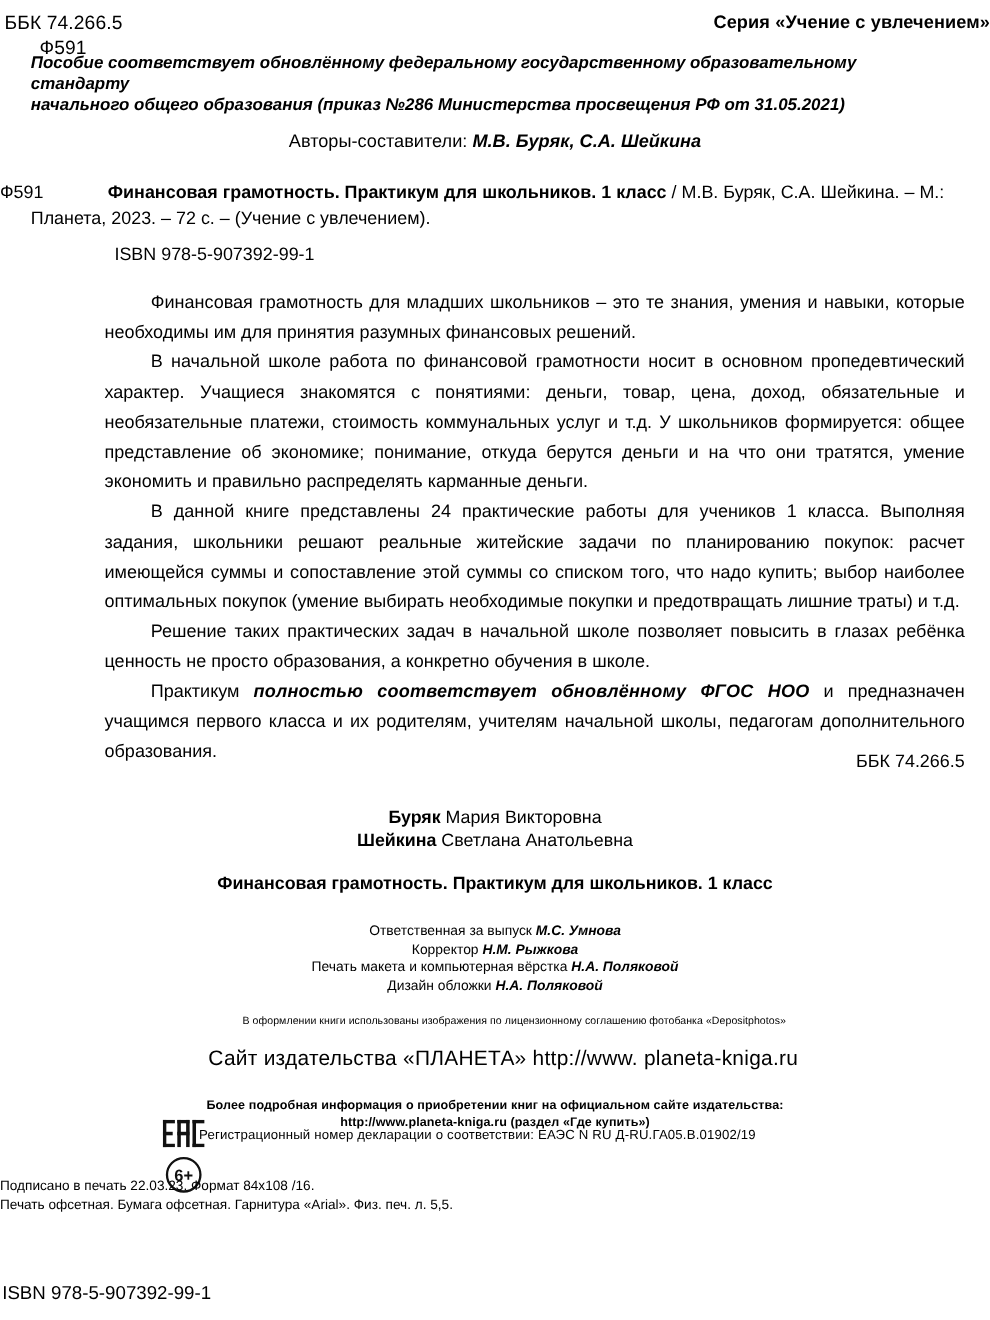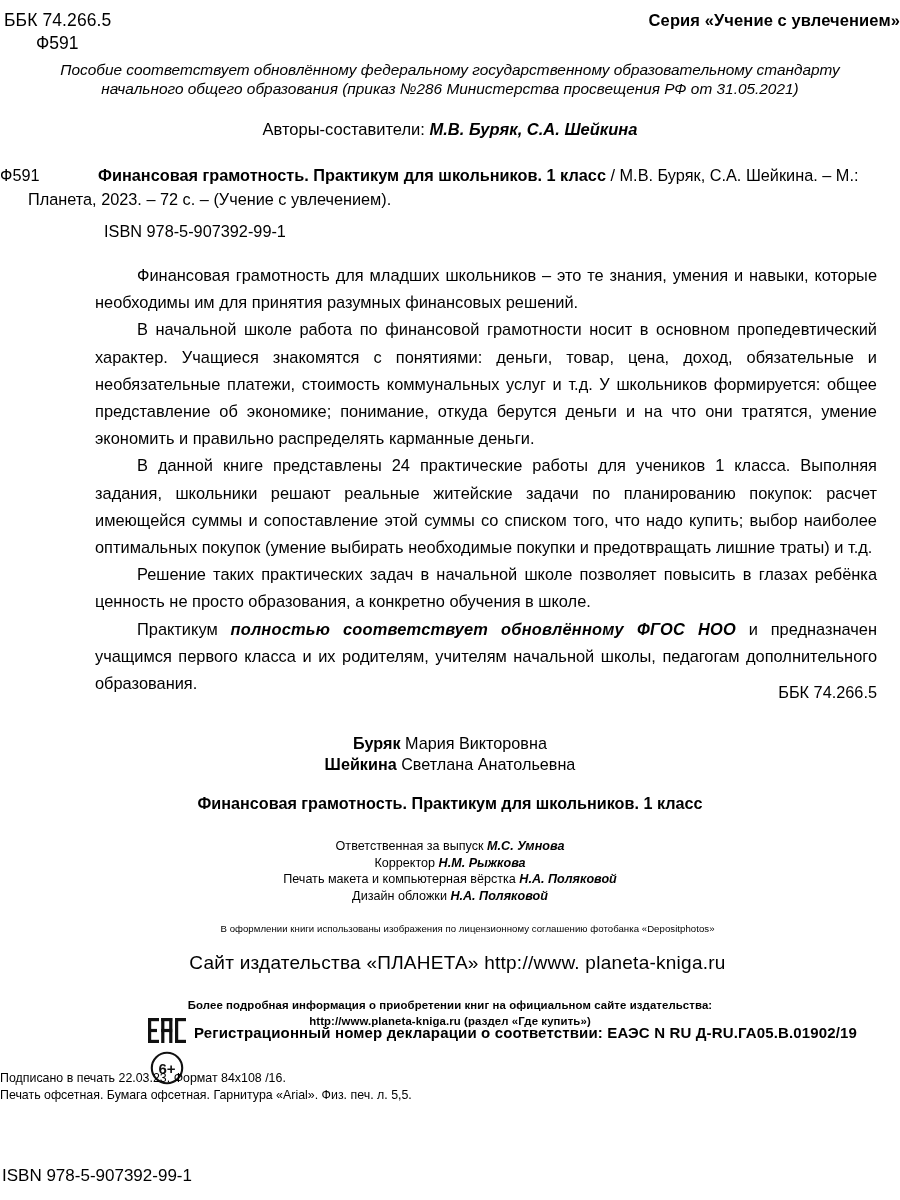--- a/index.html
+++ b/index.html
@@ -51,28 +51,28 @@
     width: 900px;
     text-align: right;
     font-size: 16.5px;
     font-weight: bold;
     letter-spacing: 0.1px;
   }
 
   
   .compliance {
     position: absolute;
-    top: 60px;
+    top: 48px;
     left: 28px;
     width: 844px;
-    text-align: center;
+    text-align: left;
     font-size: 15.4px;
     font-style: italic;
     line-height: 19px;
-    font-weight: 400;
+    font-weight: 700;
   }
 
   
   .authors-line {
     position: absolute;
     top: 120px;
     left: 0;
     width: 900px;
     text-align: center;
     font-size: 16.5px;
@@ -195,24 +195,24 @@
     position: relative;
     height: 30px;
   }
   .eac-mark {
     position: absolute;
     left: 0;
     top: 0;
   }
   .decl-text {
     position: absolute;
-    left: 46px;
+    left: 33px;
     top: 6px;
-    font-size: 15px;
-    font-weight: 700;
+    font-size: 12px;
+    font-weight: 400;
     letter-spacing: 0.15px;
     white-space: nowrap;
   }
   .age-mark {
     position: absolute;
     left: 2px;
     top: 33px;
   }
 
   .print-info {

